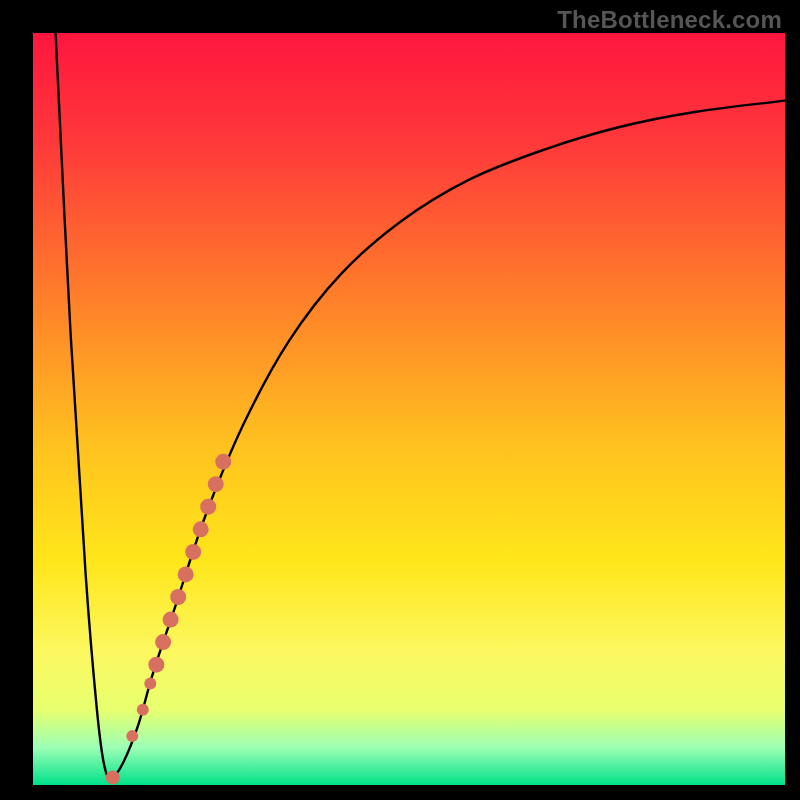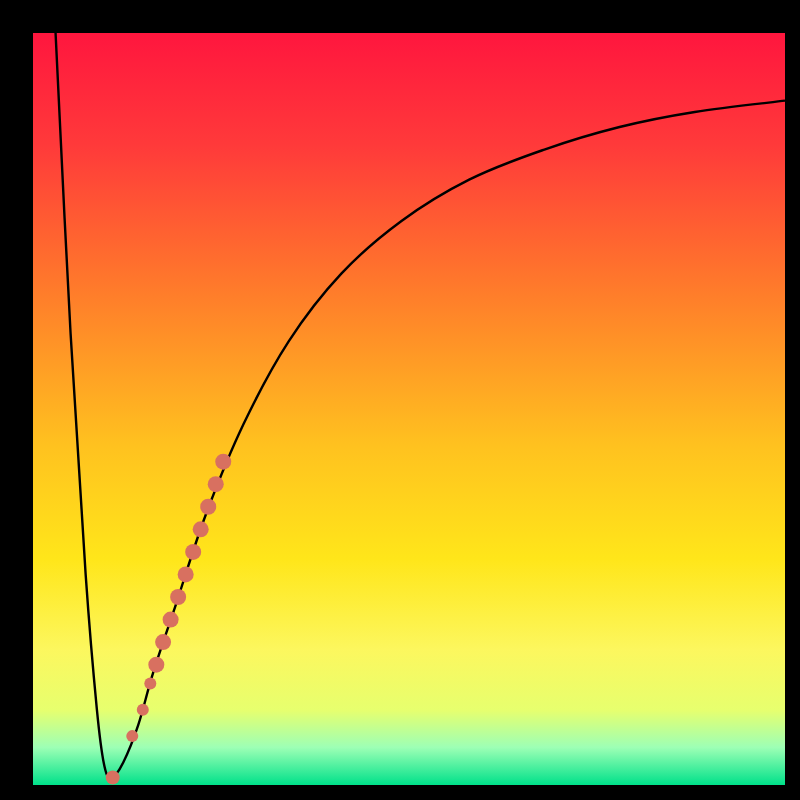--- a/index.html
+++ b/index.html
@@ -64,13 +64,14 @@
           <circle cx="145.136" cy="564" r="8" fill="#d87060"></circle>
           <circle cx="152.656" cy="541.4399999999999" r="8" fill="#d87060"></circle>
           <circle cx="160.176" cy="518.88" r="8" fill="#d87060"></circle>
           <circle cx="167.696" cy="496.32" r="8" fill="#d87060"></circle>
           <circle cx="175.216" cy="473.76" r="8" fill="#d87060"></circle>
           <circle cx="182.736" cy="451.2" r="8" fill="#d87060"></circle>
           <circle cx="190.256" cy="428.64" r="8" fill="#d87060"></circle>
         </g>
     </svg>
   </div>
+  <div class="watermark">TheBottleneck.com</div>
 </div>
 
 </body></html>

